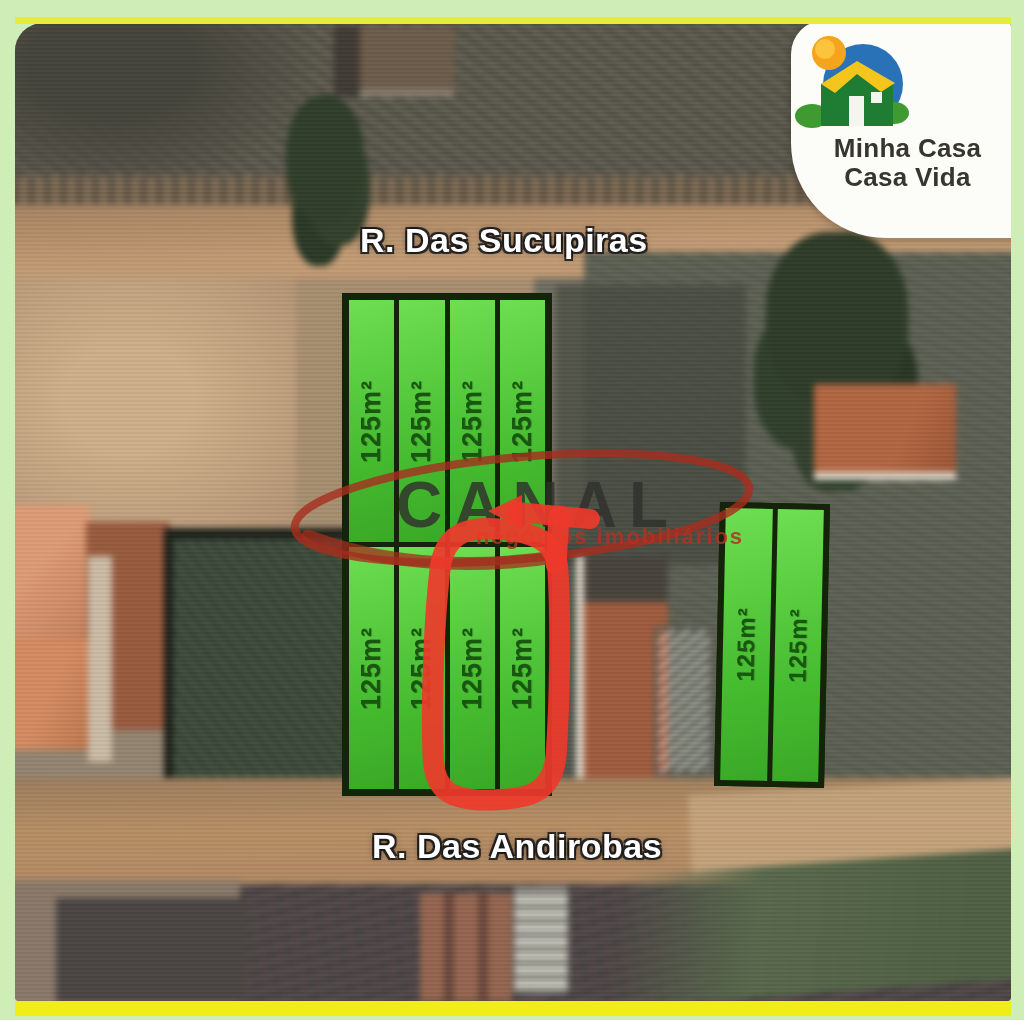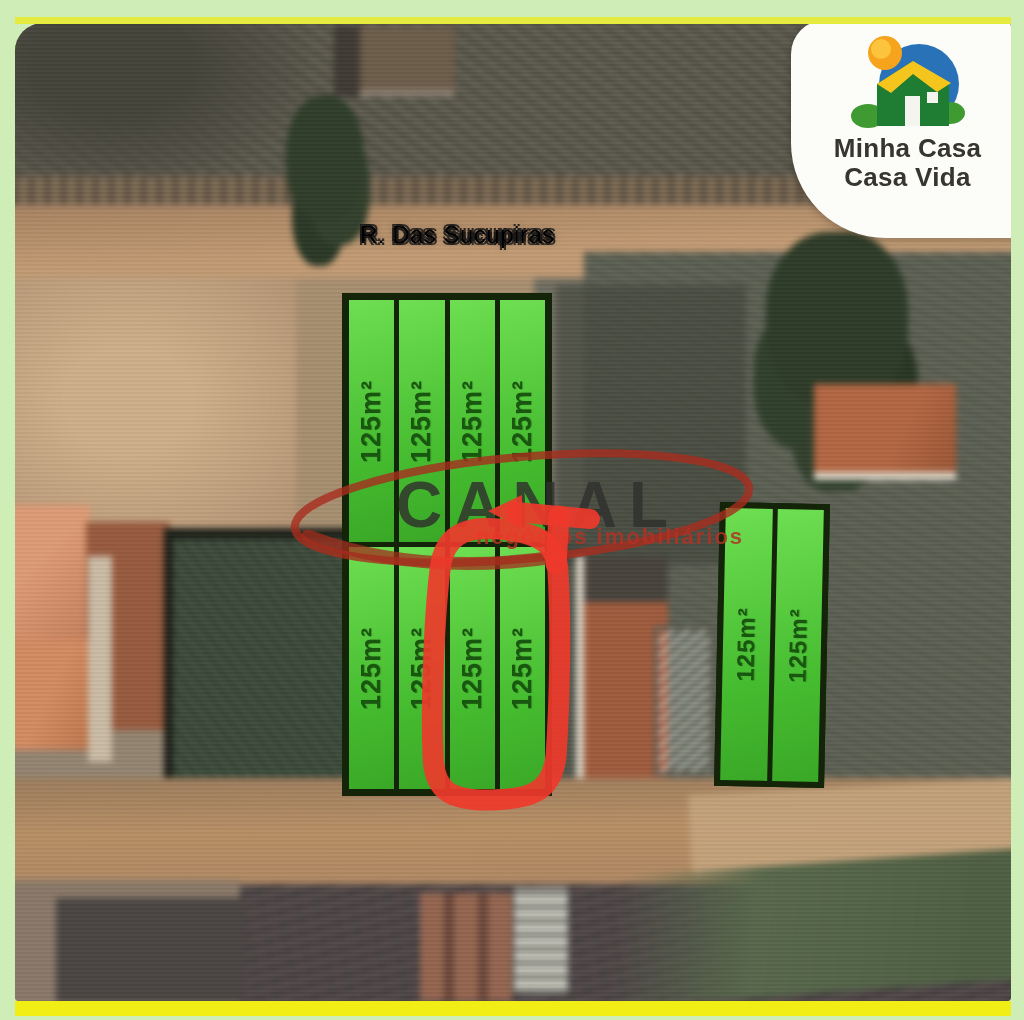--- a/index.html
+++ b/index.html
@@ -76,37 +76,37 @@
   #block-main{left:342px;top:293px;width:196px;height:489px;
     grid-template-columns:repeat(4,1fr);grid-template-rows:1fr 1fr;}
   #block-east{left:717px;top:503px;width:98px;height:272px;
     grid-template-columns:repeat(2,1fr);transform:rotate(1.2deg);border-width:6px;}
   .lot{background:linear-gradient(165deg,#6ede52,#45bb2f 65%,#3aa827);
     display:flex;align-items:center;justify-content:center;overflow:hidden;}
   .lot-label{transform:rotate(-90deg);font-weight:800;font-size:27px;color:#19560f;
     letter-spacing:1px;white-space:nowrap;text-shadow:0 1px 1px rgba(0,30,0,.3);}
   #block-east .lot-label{font-size:24px;}
   
-  .street{position:absolute;z-index:5;color:#000000;font-weight:400;font-size:24px;letter-spacing:.5px;
+  .street{position:absolute;z-index:5;color:#ffffff;font-weight:700;font-size:34px;letter-spacing:.5px;
     text-shadow:-2px -2px 0 rgba(25,25,25,.85),2px -2px 0 rgba(25,25,25,.85),
                 -2px 2px 0 rgba(25,25,25,.85),2px 2px 0 rgba(25,25,25,.85),0 0 7px rgba(0,0,0,.5);}
   #street-top{left:360px;top:221px;}
   #street-bottom{left:372px;top:827px;}
   
   .wm{position:absolute;left:0;top:0;width:1024px;height:1020px;z-index:4;pointer-events:none;}
   .wm-name{position:absolute;left:258px;top:468px;width:560px;text-align:center;
     font-weight:800;font-size:64px;letter-spacing:12px;color:rgba(47,47,45,.82);}
   .wm-tagline{position:absolute;left:430px;top:524px;width:360px;text-align:center;
     font-weight:700;font-size:22px;letter-spacing:2px;color:rgba(176,49,36,.85);}
   
   .pen{position:absolute;left:0;top:0;width:1024px;height:1020px;z-index:6;pointer-events:none;}
   
   #badge{position:absolute;left:791px;top:20px;width:233px;height:218px;background:#fcfcf8;
     border-radius:34px 0 0 95px;box-shadow:0 2px 8px rgba(0,0,0,.25);z-index:8;
-    display:flex;flex-direction:column;align-items:center;padding-top:12px;box-sizing:border-box;}
+    display:flex;flex-direction:column;padding-top:12px;box-sizing:border-box;}
   .badge-text{font-weight:800;font-size:26px;line-height:1.12;color:#37352f;text-align:center;letter-spacing:.3px;}
 </style>
 </head>
 <body>
 
 <div class="yellow-line-top"></div>
 <div class="yellow-bar-bottom"></div>
 
 <div class="photo">
   <div class="world">
@@ -185,20 +185,21 @@
     <div class="wm">
       <svg width="1024" height="1020">
         <ellipse cx="522" cy="508" rx="228" ry="51" fill="none" stroke="rgba(168,45,30,.8)" stroke-width="8" transform="rotate(-5 522 508)"></ellipse>
         <path d="M 308,536 Q 420,578 562,556" fill="none" stroke="rgba(162,45,30,.75)" stroke-width="13" stroke-linecap="round"></path>
       </svg>
       <div class="wm-name">CANAL</div>
       <div class="wm-tagline">negócios imobiliários</div>
     </div>
 
     <div class="street" id="street-top">R. Das Sucupiras</div>
+    <div class="street" id="street-bottom">R. Das Andirobas</div>
 
     <svg class="pen" viewBox="0 0 1024 1020">
       <path d="M 514,531 C 472,524 444,530 440,570
                C 434,620 431,705 433,756
                C 434,792 452,801 492,800
                C 529,799 552,793 556,756
                C 560,700 561,620 558,572
                C 557,547 544,536 514,531 Z" fill="none" stroke="rgba(238,57,43,.92)" stroke-width="21" stroke-linecap="round" stroke-linejoin="round"></path>
       <path d="M 556,564 L 559,516" fill="none" stroke="rgba(238,57,43,.92)" stroke-width="21" stroke-linecap="round"></path>
       <path d="M 590,519 L 516,512" fill="none" stroke="rgba(238,57,43,.92)" stroke-width="20" stroke-linecap="round"></path>

